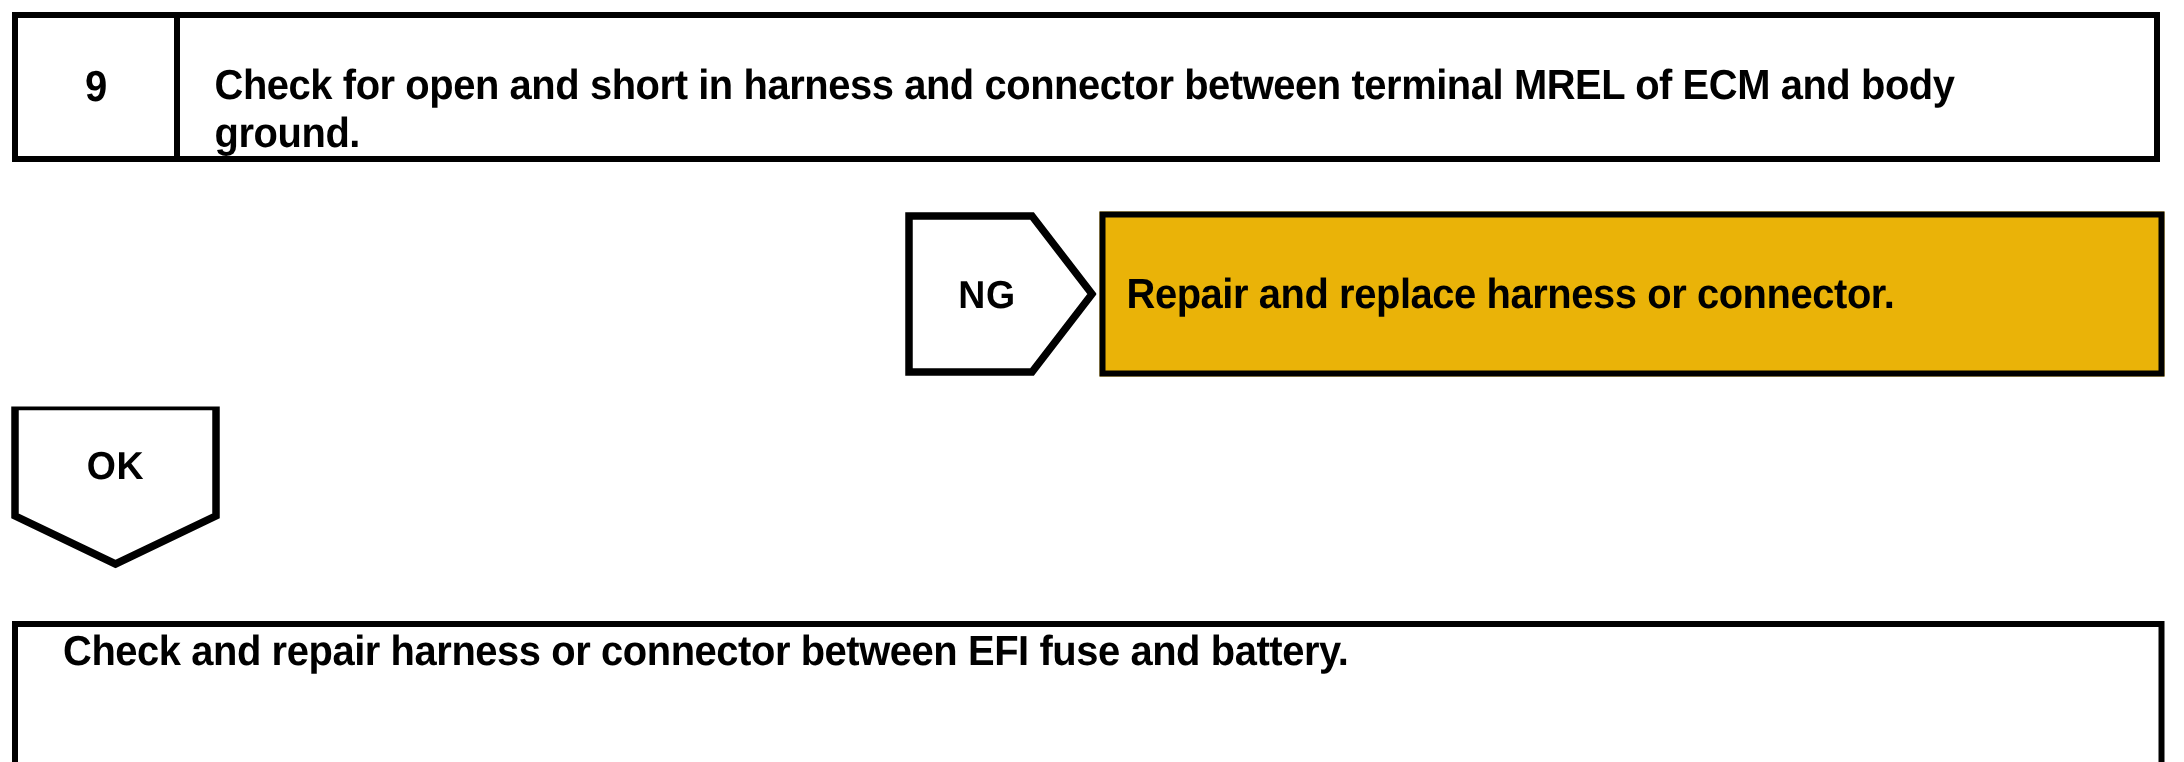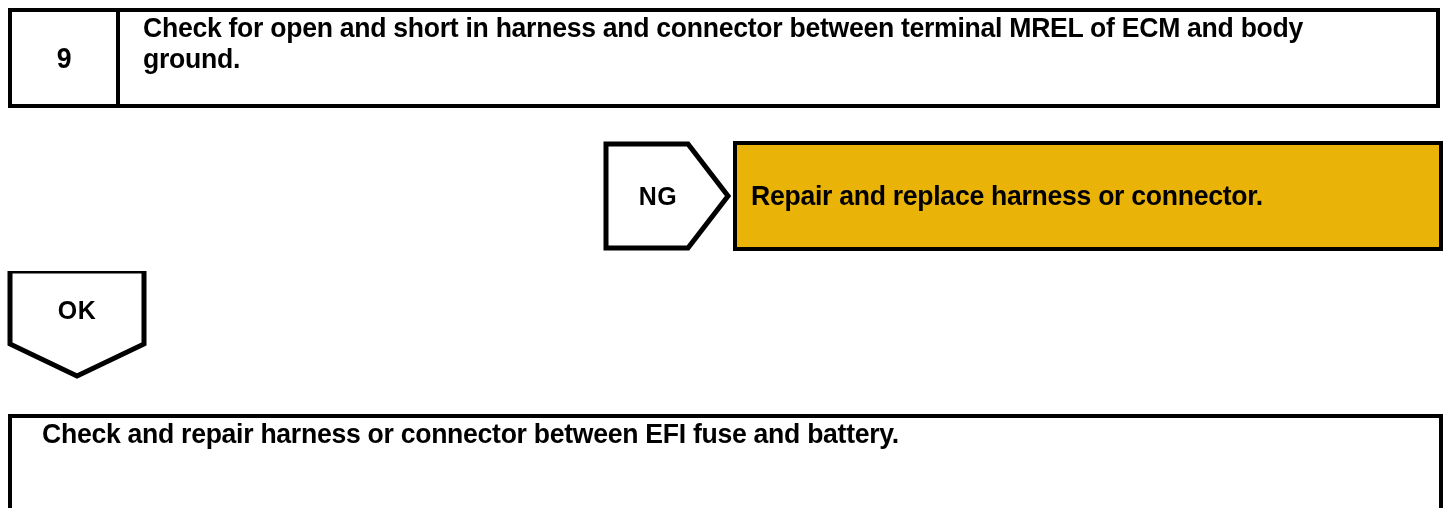--- a/index.html
+++ b/index.html
@@ -50,21 +50,21 @@
     letter-spacing: 0px;
     transform: scaleX(0.92);
   }
   .step-text-cell {
     position: absolute;
     left: 112px;
     top: 0;
     right: 4px;
     height: 100%;
     display: flex;
-    align-items: flex-start;
+    align-items: flex-end;
     padding-left: 19px;
     box-sizing: border-box;
   }
   .step-text {
     font-size: 28px;
     font-weight: bold;
     line-height: 1.12;
     color: #000000;
     letter-spacing: -0.3px;
     transform: scaleX(0.95);

